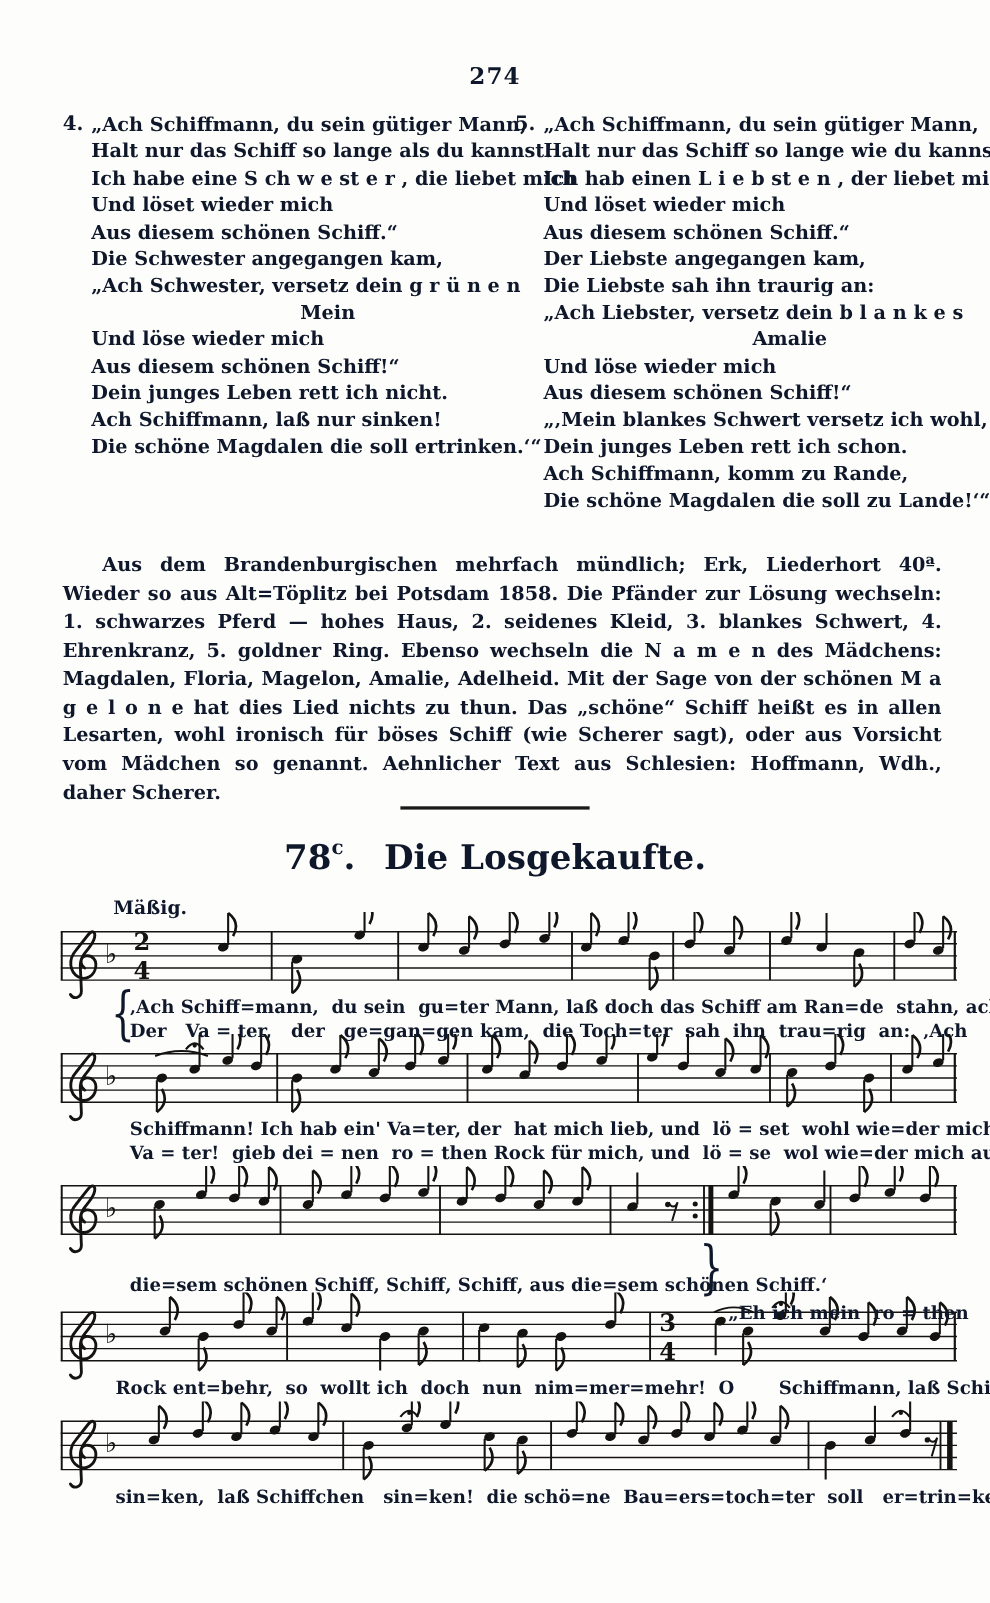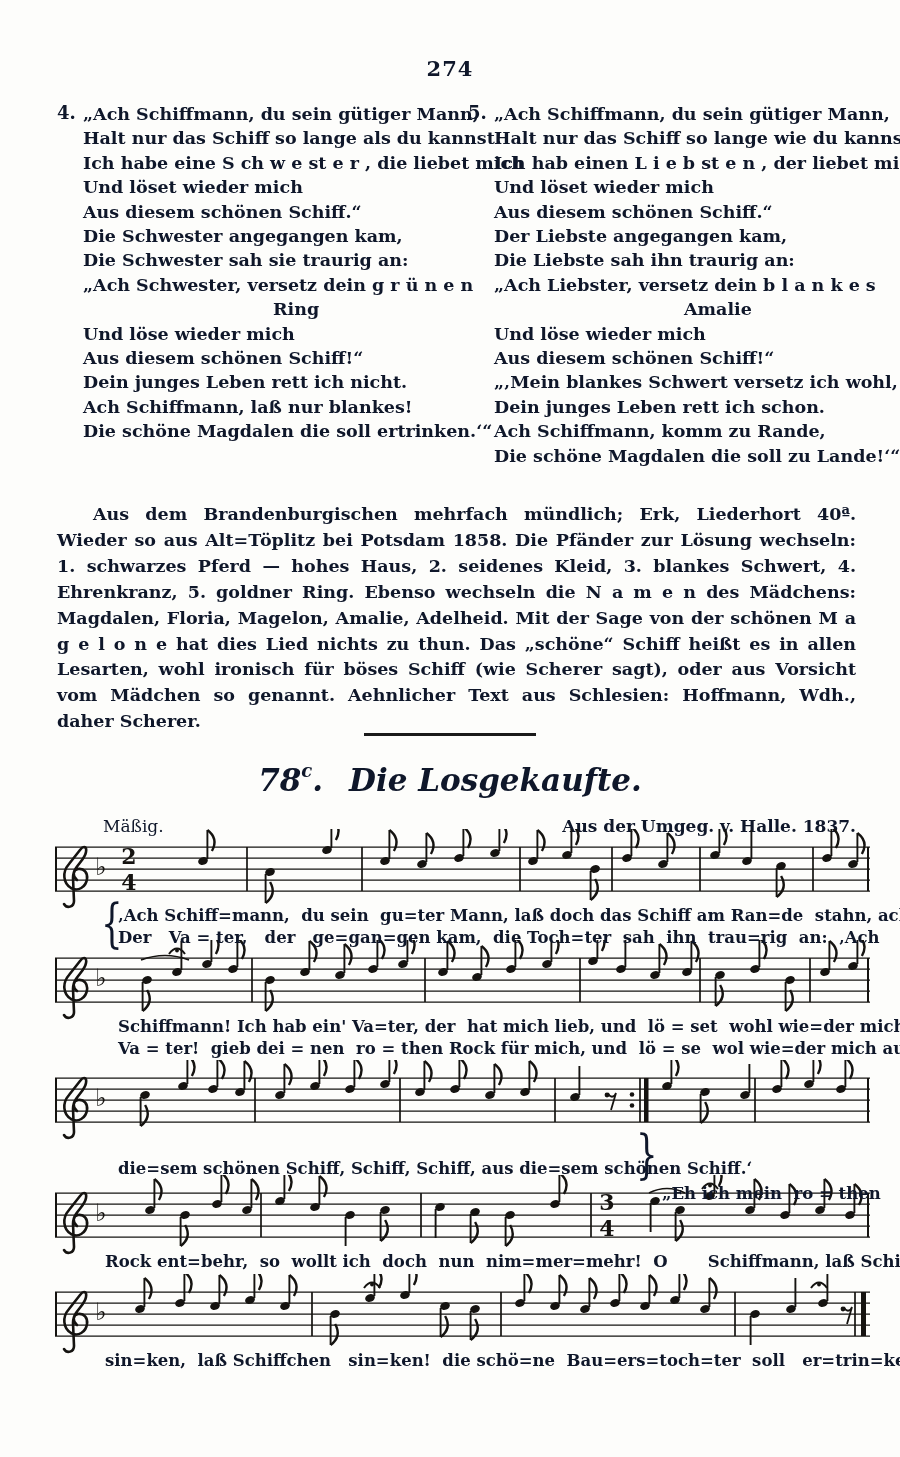--- a/index.html
+++ b/index.html
@@ -13,24 +13,24 @@
   .vlines{margin-left:26px;}
   .vline{font-weight:bold;font-size:17.5px;line-height:24.4px;white-space:nowrap;}
   .vline.cont{padding-left:190px;}
   
   .commentary{position:absolute;top:502px;left:57px;width:799px;
               font-weight:bold;font-size:17.5px;line-height:25.9px;
               text-align:justify;text-indent:36px;}
   .rule{position:absolute;top:733px;left:364px;width:172px;height:2.5px;background:#1a1a1a;}
   
   .title{position:absolute;top:760px;left:0;width:900px;text-align:center;
-         font-size:31px;font-weight:bold;font-style:italic;}
+         font-size:31px;font-weight:bold;}
   .title sup{font-size:18px;vertical-align:14px;}
   .tgap{display:inline-block;width:26px;}
-  .tempo{position:absolute;top:816px;left:103px;font-size:17px;font-weight:normal;}
+  .tempo{position:absolute;top:816px;left:103px;font-size:17px;font-weight:bold;}
   .source{position:absolute;top:816px;left:0;width:856px;text-align:right;
           font-size:17px;font-weight:bold;}
   
   .sys{position:absolute;left:55px;width:815px;height:86px;}
   .lyr{position:absolute;font-weight:bold;font-size:16.5px;line-height:22px;white-space:pre;}
   .brace{position:absolute;font-size:34px;font-weight:normal;transform:scaleY(1.55);
          transform-origin:center;font-family:"DejaVu Serif",serif;}
   .phrase{position:absolute;font-weight:bold;font-size:16.5px;white-space:pre;}
   svg{display:block;}
 </style>
@@ -42,27 +42,26 @@
 
   <div class="vcol" id="vcol0" style="left:57px">
       <span class="vnum">4.</span>
       <div class="vlines">
         <div class="vline">„Ach Schiffmann, du sein gütiger Mann,</div>
         <div class="vline">Halt nur das Schiff so lange als du kannst!</div>
         <div class="vline">Ich habe eine S ch w e st e r , die liebet mich</div>
         <div class="vline">Und löset wieder mich</div>
         <div class="vline">Aus diesem schönen Schiff.“</div>
         <div class="vline">Die Schwester angegangen kam,</div>
-        <div class="vline">Die Schwester sah sie traurig an:</div>
         <div class="vline">„Ach Schwester, versetz dein g r ü n e n</div>
-        <div class="vline cont">Ring</div>
+        <div class="vline cont">Mein</div>
         <div class="vline">Und löse wieder mich</div>
         <div class="vline">Aus diesem schönen Schiff!“</div>
         <div class="vline">Dein junges Leben rett ich nicht.</div>
-        <div class="vline">Ach Schiffmann, laß nur blankes!</div>
+        <div class="vline">Ach Schiffmann, laß nur sinken!</div>
         <div class="vline">Die schöne Magdalen die soll ertrinken.‘“</div>
       </div>
     </div>
   <div class="vcol" id="vcol1" style="left:468px">
       <span class="vnum">5.</span>
       <div class="vlines">
         <div class="vline">„Ach Schiffmann, du sein gütiger Mann,</div>
         <div class="vline">Halt nur das Schiff so lange wie du kannst!</div>
         <div class="vline">Ich hab einen L i e b st e n , der liebet mich,</div>
         <div class="vline">Und löset wieder mich</div>
@@ -80,21 +79,20 @@
       </div>
     </div>
 
   <div class="commentary">Aus dem Brandenburgischen mehrfach mündlich; Erk, Liederhort 40ª. Wieder so aus Alt=Töplitz bei Potsdam 1858. Die Pfänder zur Lösung wechseln: 1. schwarzes Pferd — hohes Haus, 2. seidenes Kleid, 3. blankes Schwert, 4. Ehrenkranz, 5. goldner Ring. Ebenso wechseln die N a m e n des Mädchens: Magdalen, Floria, Magelon, Amalie, Adelheid. Mit der Sage von der schönen M a g e l o n e hat dies Lied nichts zu thun. Das „schöne“ Schiff heißt es in allen Lesarten, wohl ironisch für böses Schiff (wie Scherer sagt), oder aus Vorsicht vom Mädchen so genannt. Aehnlicher Text aus Schlesien: Hoffmann, Wdh., daher Scherer.</div>
 
   <div class="rule"></div>
 
   <div class="title"><span>78</span><sup>c</sup><span>.</span><span class="tgap"></span><span>Die Losgekaufte.</span></div>
 
   <div class="tempo">Mäßig.</div>
-  <div class="source">Aus der Umgeg. v. Halle.  1837.</div>
 
   <div id="music">
       <div class="sys" style="top: 829px;">
         <svg viewBox="0 0 815 86" width="815" height="86">
           <line x1="0" y1="18" x2="815" y2="18" stroke="#151310" stroke-width="1.25"></line>
           <line x1="0" y1="29" x2="815" y2="29" stroke="#151310" stroke-width="1.25"></line>
           <line x1="0" y1="40" x2="815" y2="40" stroke="#151310" stroke-width="1.25"></line>
           <line x1="0" y1="51" x2="815" y2="51" stroke="#151310" stroke-width="1.25"></line>
           <line x1="0" y1="62" x2="815" y2="62" stroke="#151310" stroke-width="1.25"></line>
           <line x1="1" y1="18" x2="1" y2="62" stroke="#151310" stroke-width="2"></line>

